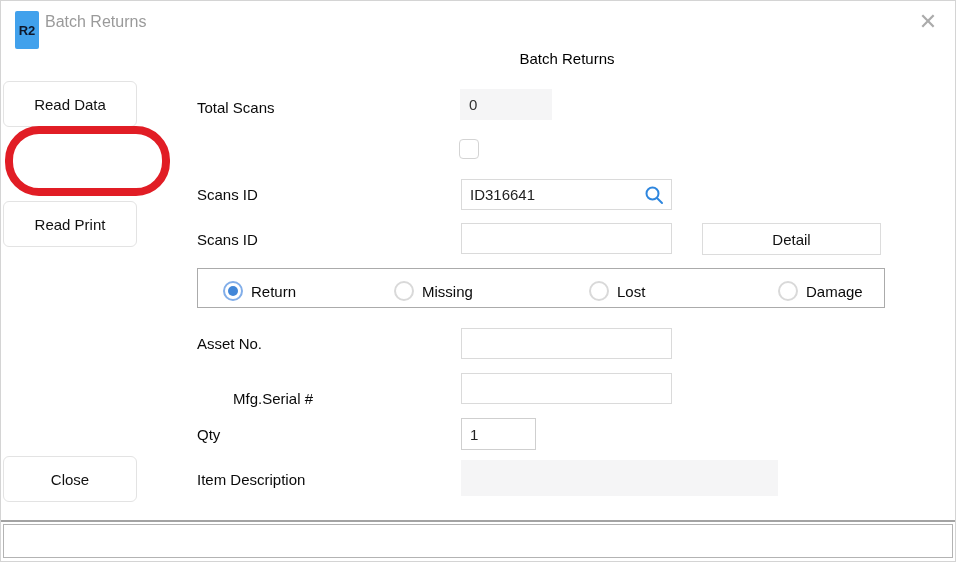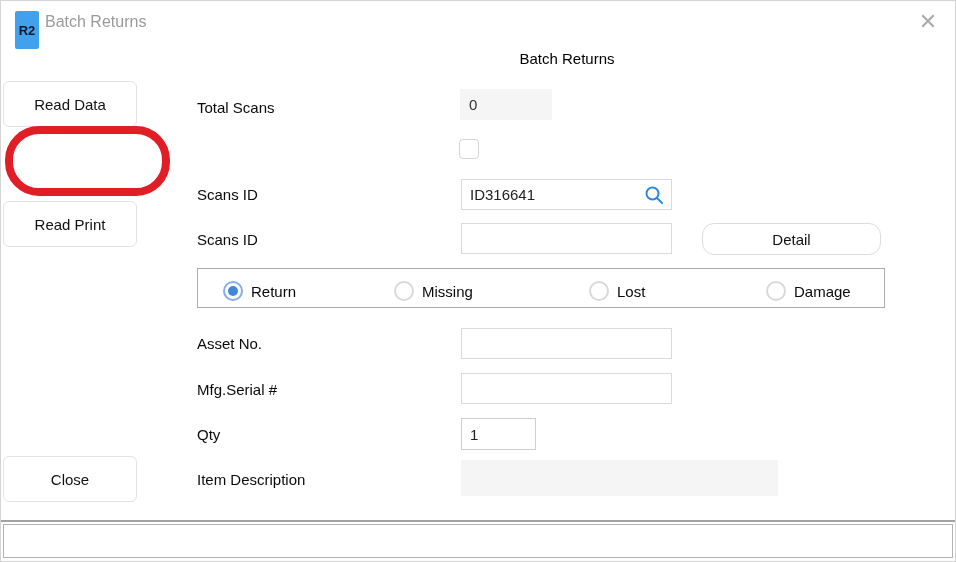--- a/index.html
+++ b/index.html
@@ -66,21 +66,21 @@
   .field-label {
     position: absolute; left: 196px;
     font-size: 15px; color: #0a0a0a; line-height: 20px;
     white-space: nowrap;
   }
   .lbl-total-scans { top: 97px; }
   .lbl-always-return { top: 138px; }
   .lbl-event-id { top: 184px; }
   .lbl-order-id { top: 229px; }
   .lbl-asset-no { top: 333px; }
-  .lbl-mfg-serial { top: 379px; }
+  .lbl-mfg-serial { top: 388px; margin-left: 36px; }
   .lbl-qty { top: 424px; }
   .lbl-item-desc { top: 469px; }
 
   .ro-field {
     position: absolute; background: #f5f5f6;
     font-size: 15px; color: #333;
     padding: 0 9px; display: flex; align-items: center;
   }
   .ro-total-scans { left: 459px; top: 88px; width: 92px; height: 31px; }
   .ro-item-desc   { left: 460px; top: 459px; width: 317px; height: 36px; }
@@ -105,40 +105,40 @@
   #input-mfg-serial { left: 460px; top: 372px; width: 211px; }
   #input-qty { left: 460px; top: 417px; width: 75px; height: 32px; border-color: #cfcfcf; }
 
   .search-icon {
     position: absolute; left: 643px; top: 184px;
     width: 20px; height: 20px; cursor: pointer;
   }
 
   .detail-btn {
     position: absolute; left: 701px; top: 222px; width: 179px; height: 32px;
-    background: #fff; border: 1px solid #dcdcdc; border-radius: 12px;
+    background: #fff; border: 1px solid #dcdcdc; border-radius: 0;
     font-family: "Liberation Sans", sans-serif;
     font-size: 15px; color: #111; cursor: pointer;
   }
 
   
   .radio-box {
     position: absolute; left: 196px; top: 267px;
     width: 688px; height: 40px;
     border: 1px solid #ababab; background: #fff;
   }
   .radio-item {
     position: absolute; top: 0; height: 44px;
     display: flex; align-items: center; gap: 8px;
     cursor: pointer;
   }
   .radio-item.pos-0 { left: 25px; }
   .radio-item.pos-1 { left: 196px; }
   .radio-item.pos-2 { left: 391px; }
-  .radio-item.pos-3 { left: 568px; justify-content: center; }
+  .radio-item.pos-3 { left: 580px; justify-content: center; }
   .radio-circle {
     width: 20px; height: 20px; border-radius: 50%;
     border: 2px solid #d9d9d9; background: #fff;
     position: relative; flex: 0 0 auto;
   }
   .radio-item.selected .radio-circle { border-color: #82aee9; }
   .radio-item.selected .radio-circle::after {
     content: ""; position: absolute; left: 50%; top: 50%;
     width: 10px; height: 10px; border-radius: 50%;
     background: #4186d8; transform: translate(-50%, -50%);

